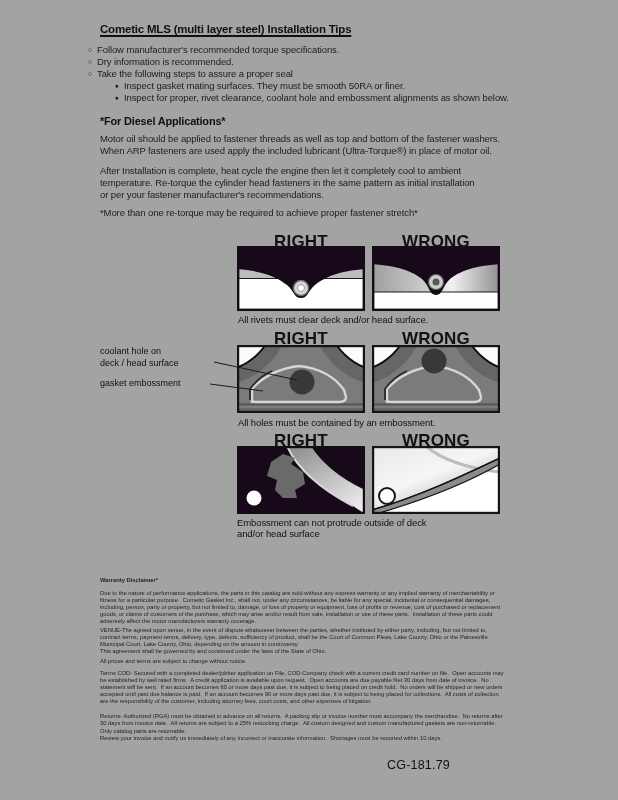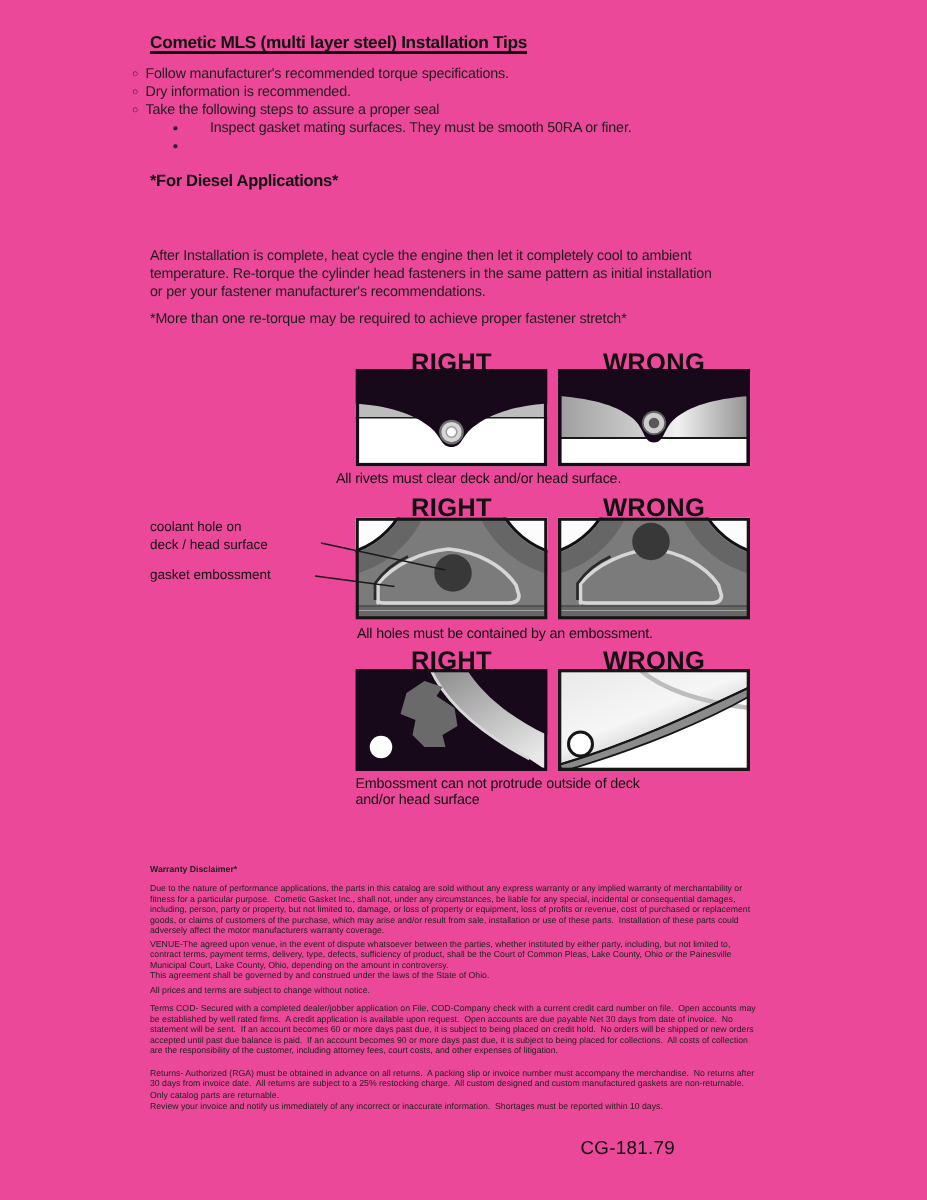--- a/index.html
+++ b/index.html
@@ -1,28 +1,28 @@
 <!DOCTYPE html>
 <html><head>
 <meta charset="utf-8">
 <style>
   html,body{margin:0;padding:0;background:#ffffff;}
   .page{
-    position:relative;width:618px;height:800px;background:#ec4899;overflow:hidden;
+    position:relative;width:618px;height:800px;background:#a3a3a3;overflow:hidden;
     font-family:"Liberation Sans","DejaVu Sans",sans-serif;color:#1c1c1c;
   }
   .abs{position:absolute;}
   .ml{white-space:pre-line;}
   .title{
     left:100px;top:23px;font-size:11.5px;font-weight:bold;letter-spacing:-0.2px;color:#111;
     text-decoration:underline;text-underline-offset:2px;text-decoration-thickness:1.5px;
   }
   .bullets{left:88px;top:44px;font-size:9.5px;line-height:12px;letter-spacing:-0.1px;}
   .b-row{display:flex;align-items:flex-start;}
-  .b-row.sub{padding-left:27px;gap:16px;}
+  .b-row.sub{padding-left:27px;}
   .b-marker{width:9px;flex:0 0 9px;font-size:7px;}
   .b-marker.solid{font-size:6.5px;}
   .h2{left:100px;top:115px;font-size:11px;font-weight:bold;letter-spacing:-0.2px;color:#111;}
   .body-par{left:100px;top:0;font-size:9.5px;line-height:12.2px;letter-spacing:-0.1px;}
   .p1{top:133px;} .p2{top:165px;} .pnote{top:207px;}
   .dg-h{width:128px;text-align:center;font-size:17px;font-weight:bold;letter-spacing:0.2px;color:#111;}
   .cap{font-size:9.5px;line-height:11px;letter-spacing:-0.1px;color:#111;}
   .dg-label{font-size:9px;line-height:11.5px;color:#111;}
   .panel{display:block;}
   .legal{font-size:5.8px;line-height:7px;letter-spacing:0;color:#222;white-space:pre;}
@@ -50,24 +50,27 @@
     <div class="b-row">
       <span class="b-marker">○</span>
       <span>Take the following steps to assure a proper seal</span>
     </div>
     <div class="b-row sub">
       <span class="b-marker solid">●</span>
       <span>Inspect gasket mating surfaces.  They must be smooth 50RA or finer.</span>
     </div>
     <div class="b-row sub">
       <span class="b-marker solid">●</span>
+      <span>Inspect for proper, rivet clearance, coolant hole and embossment alignments as shown below.</span>
     </div>
   </div>
 
   <div class="abs h2">*For Diesel Applications*</div>
+  <div class="abs body-par p1 ml">Motor oil should be applied to fastener threads as well as top and bottom of the fastener washers.
+When ARP fasteners are used apply the included lubricant (Ultra-Torque®) in place of motor oil.</div>
   <div class="abs body-par p2 ml">After Installation is complete, heat cycle the engine then let it completely cool to ambient
 temperature. Re-torque the cylinder head fasteners in the same pattern as initial installation
 or per your fastener manufacturer's recommendations.</div>
   <div class="abs body-par pnote">*More than one re-torque may be required to achieve proper fastener stretch*</div>
 
   <div class="abs dg-h" style="left:237px;top:232px;">RIGHT</div>
   <div class="abs dg-h" style="left:372px;top:232px;">WRONG</div>
 
   <svg class="abs panel" style="left:237px;top:246px;" width="128" height="65" viewBox="0 0 128 65">
     <rect x="0" y="0" width="128" height="65" fill="#ffffff"></rect>
@@ -90,21 +93,21 @@
     </defs>
     <rect x="0" y="0" width="128" height="65" fill="#ffffff"></rect>
     <rect x="0" y="18" width="128" height="28" fill="url(#gw1)"></rect>
     <line x1="0" y1="46" x2="128" y2="46" stroke="#1a1a1a" stroke-width="1.2"></line>
     <path d="M0,0 H128 V18 C102,20 88,25 78,33 C70,40 71,49 64,49 C57,49 58,40 50,33 C40,25 26,20 0,18 Z" fill="#17091a"></path>
     <circle cx="64" cy="36" r="7.5" fill="#cdcdcd" stroke="#5e5e5e" stroke-width="1.2"></circle>
     <circle cx="64" cy="36" r="3.5" fill="#585858"></circle>
     <rect x="1.2" y="1.2" width="125.6" height="62.6" fill="none" stroke="#17091a" stroke-width="2.4"></rect>
   </svg>
 
-  <div class="abs cap" style="left:224px;top:314px;">All rivets must clear deck and/or head surface.</div>
+  <div class="abs cap" style="left:238px;top:314px;">All rivets must clear deck and/or head surface.</div>
 
   <div class="abs dg-h" style="left:237px;top:329px;">RIGHT</div>
   <div class="abs dg-h" style="left:372px;top:329px;">WRONG</div>
 
   <div class="abs dg-label ml" style="left:100px;top:346px;width:112px;">coolant hole on
 deck / head surface</div>
   <div class="abs dg-label" style="left:100px;top:378px;width:108px;">gasket embossment</div>
 
   <svg class="abs panel" style="left:237px;top:345px;" width="128" height="68" viewBox="0 0 128 68">
     <rect x="0" y="0" width="128" height="68" fill="#7b7b7b"></rect>

